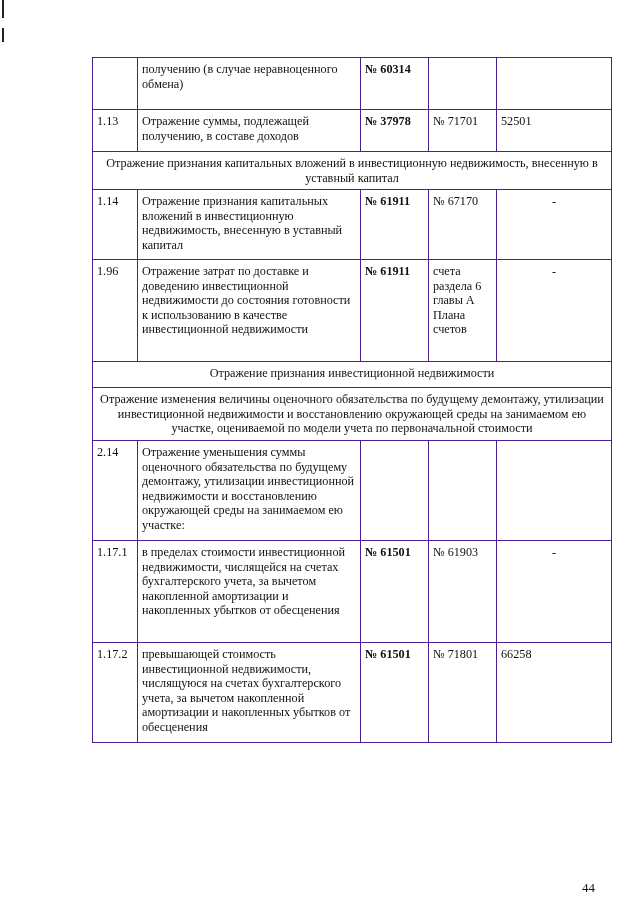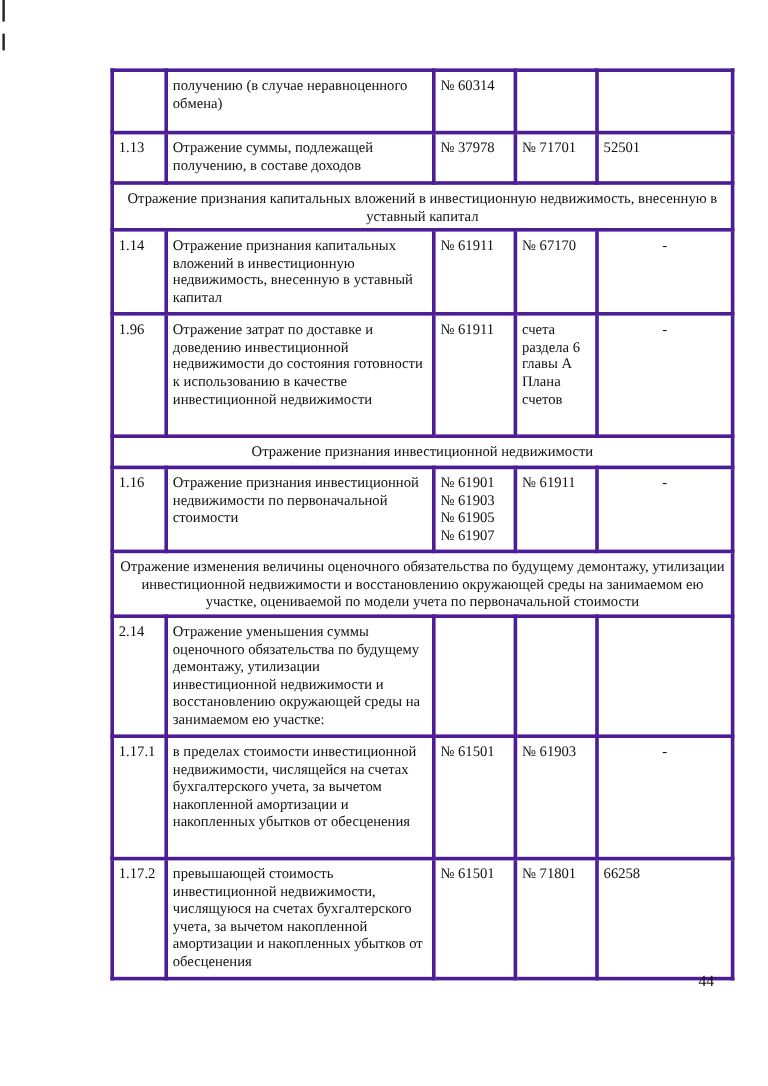--- a/index.html
+++ b/index.html
@@ -3,26 +3,26 @@
 <meta charset="utf-8">
 <style>
   html, body { margin: 0; padding: 0; background: #ffffff; }
   body { width: 640px; height: 905px; position: relative; overflow: hidden;
          font-family: "Liberation Serif", "DejaVu Serif", serif; color: #111; }
   .margin-mark { position: absolute; left: 2px; width: 2px; background: #222; }
   .mm1 { top: 0; height: 18px; }
   .mm2 { top: 28px; height: 14px; }
   table.acct { position: absolute; left: 92px; top: 57px; width: 520px;
                border-collapse: collapse; table-layout: fixed; font-size: 12.2px; line-height: 14.6px; }
-  table.acct td { border: 3px solid #4c1d95; vertical-align: top; padding: 4px 4px 3px 4px; }
+  table.acct td { border: 1px solid #4c1d95; vertical-align: top; padding: 4px 4px 3px 4px; }
   td.section { text-align: center; padding: 4px 8px 3px 8px; }
   td.dash { text-align: center; }
   .indent { padding-left: 10px; }
-  .page-num { position: absolute; left: 582px; top: 810px; font-size: 13px; }
-  .stack div { white-space: nowrap; }
+  .page-num { position: absolute; left: 582px; top: 880px; font-size: 13px; }
+  .stack div { white-space: nowrap; font-weight: bold; }
 </style>
 </head>
 <body>
 
 <div class="margin-mark mm1"></div>
 <div class="margin-mark mm2"></div>
 
 <table class="acct">
   <colgroup>
     <col style="width:45px">
@@ -74,32 +74,20 @@
           <div>№ 61911</div>
         </td>
       <td>счета раздела 6 главы А Плана счетов</td>
       <td class="dash">-</td>
     </tr>
 
     <tr style="height:26px">
       <td colspan="5" class="section">Отражение признания инвестиционной недвижимости</td>
     </tr>
 
-    <tr style="height:70px">
-      <td>1.16</td>
-      <td>Отражение признания инвестиционной недвижимости по первоначальной стоимости</td>
-      <td class="stack">
-        <div>№ 61901</div>
-        <div>№ 61903</div>
-        <div>№ 61905</div>
-        <div>№ 61907</div>
-      </td>
-      <td>№ 61911</td>
-      <td class="dash">-</td>
-    </tr>
 
     <tr style="height:53px">
       <td colspan="5" class="section">Отражение изменения величины оценочного обязательства по будущему демонтажу, утилизации инвестиционной недвижимости и восстановлению окружающей среды на занимаемом ею участке, оцениваемой по модели учета по первоначальной стоимости</td>
     </tr>
 
     <tr style="height:100px">
       <td>2.14</td>
       <td>Отражение уменьшения суммы оценочного обязательства по будущему демонтажу, утилизации инвестиционной недвижимости и восстановлению окружающей среды на занимаемом ею участке:</td>
       <td></td>
       <td></td>

